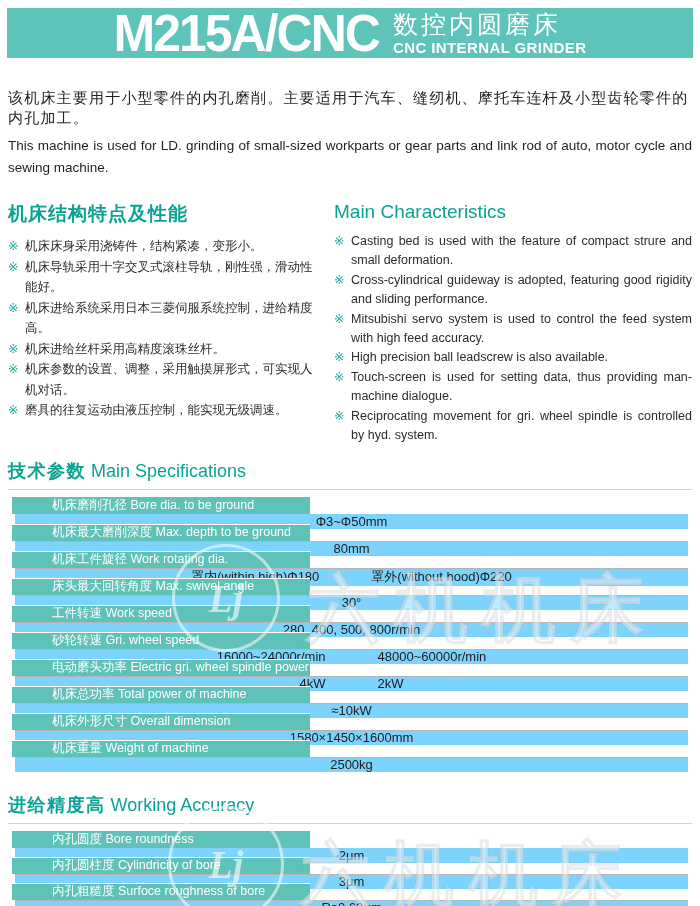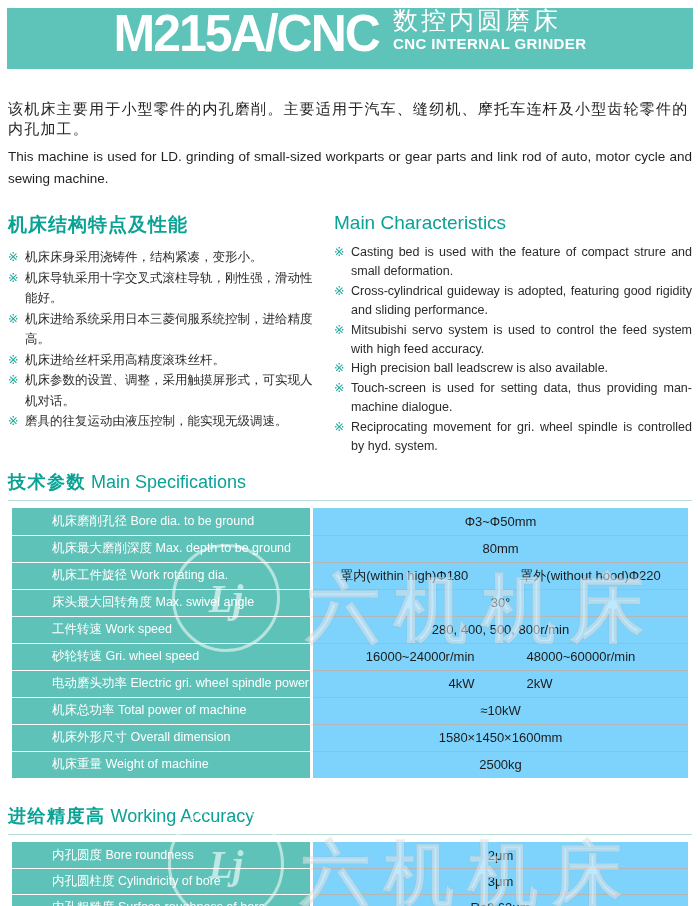--- a/index.html
+++ b/index.html
@@ -2,22 +2,22 @@
 <html><head>
 <meta charset="utf-8">
 <style>
   html,body{margin:0;padding:0;background:#fff;}
   .page{
     position:relative;width:700px;height:906px;overflow:hidden;background:#fff;
     font-family:"Liberation Sans","DejaVu Sans",sans-serif;color:#2a2a2a;
   }
   
   .header-band{
-    margin:8px 7px 0;height:61px;background:#5ec3b9;
-    display:flex;align-items:flex-start;justify-content:center;gap:14px;
+    margin:8px 7px 0;height:50px;background:#5ec3b9;
+    display:flex;align-items:center;justify-content:center;gap:14px;
   }
   .model{
     color:#fff;font-size:50px;font-weight:800;letter-spacing:-2px;line-height:1;
     transform:scaleY(1.04);white-space:nowrap;
   }
   .header-right{display:flex;flex-direction:column;justify-content:center;line-height:1;}
   .title-cn{color:#fff;font-size:25px;font-weight:normal;letter-spacing:3px;white-space:nowrap;}
   .title-en{color:#fff;font-size:15px;font-weight:bold;letter-spacing:.4px;margin-top:3px;white-space:nowrap;}
   
   .intro{margin:30px 8px 0;}
@@ -36,21 +36,21 @@
   .feat-col-right .feat-item .txt{text-align:justify;}
   
   .table-section{margin-top:14px;}
   .table-heading{
     margin:0 8px;padding-bottom:6px;border-bottom:1px solid #b9ded9;
     font-size:18px;color:#0aa295;
   }
   .table-heading .cn{font-weight:bold;letter-spacing:1.5px;}
   
   .spec-table{margin:7px 12px 0;}
-  .spec-row{display:flex;height:27px;}
+  .spec-row{display:flex;height:27px;flex-direction:column;}
   .acc .spec-row{height:26px;}
   .spec-label{
     width:298px;flex-shrink:0;box-sizing:border-box;background:#5fc2b8;color:#fff;
     font-size:12.5px;display:flex;align-items:center;padding-left:40px;
   }
   .spec-row + .spec-row .spec-label{box-shadow:inset 0 1px 0 #ffffff;}
   .spec-value{
     flex:1;background:#7dd3fc;margin-left:3px;display:flex;align-items:center;justify-content:center;
     font-size:13px;color:#1b1b1b;
   }

